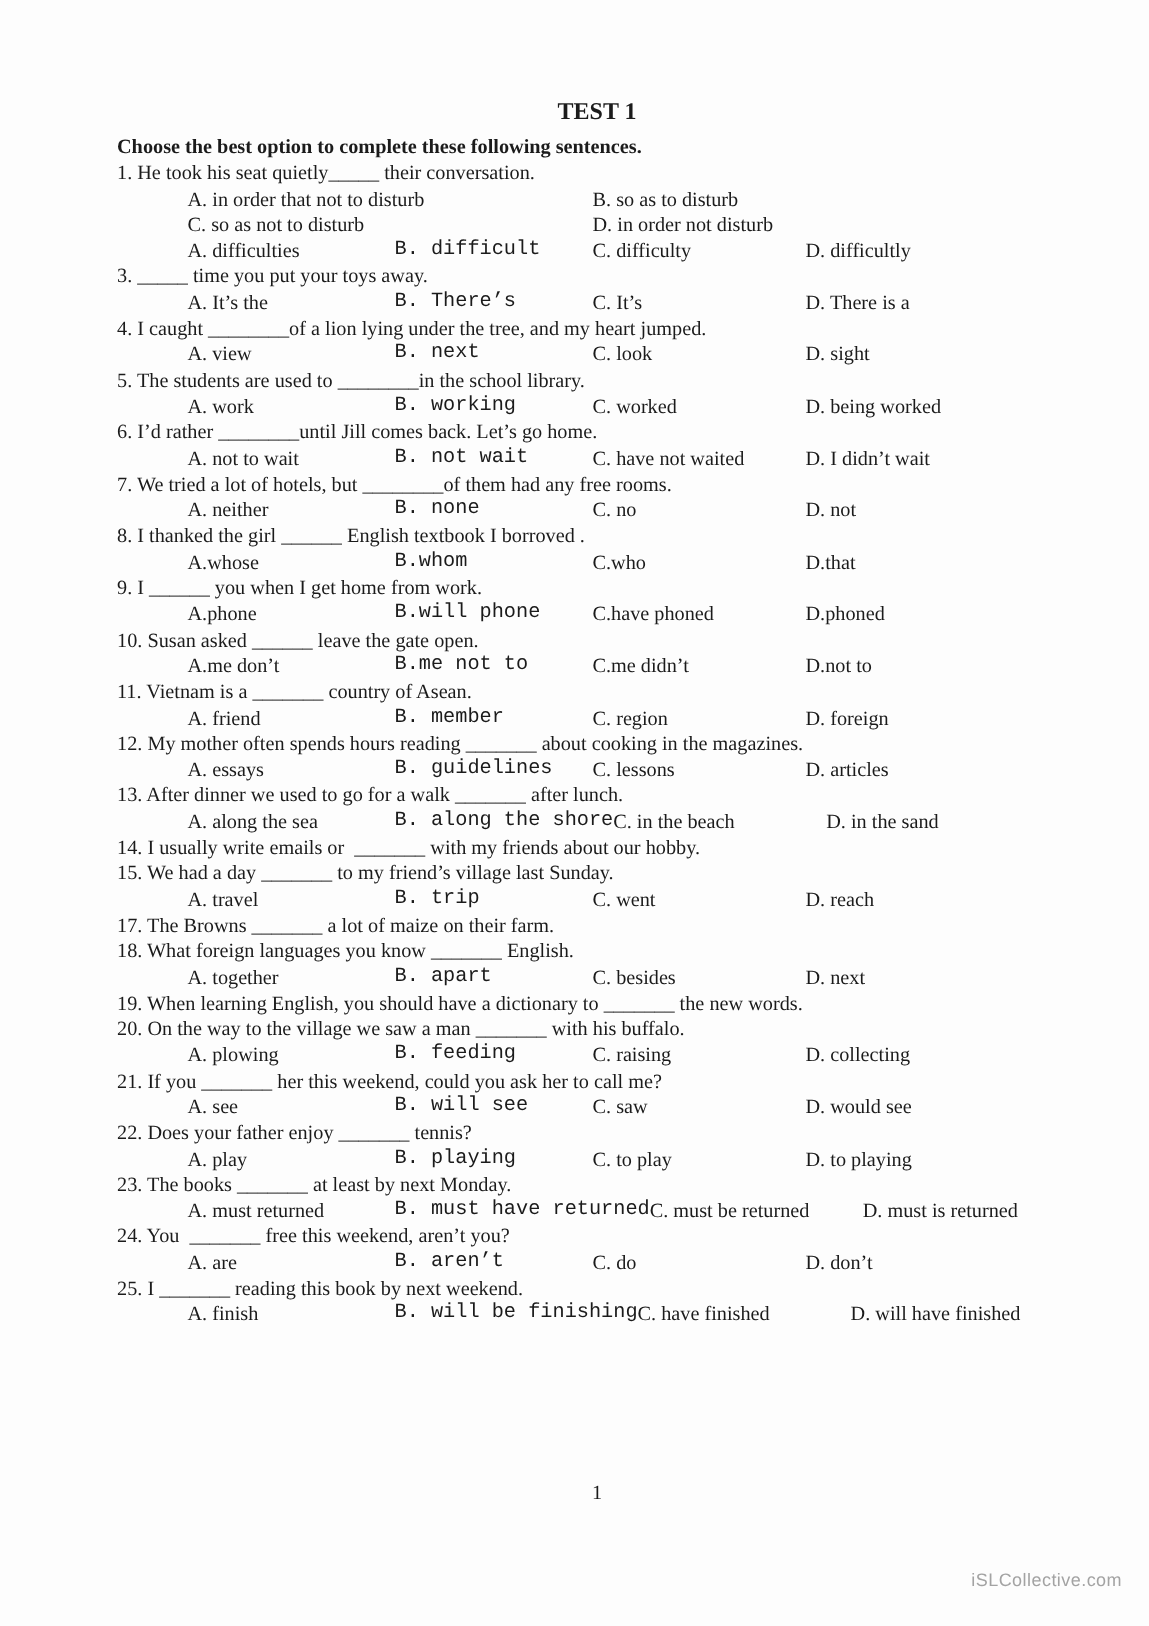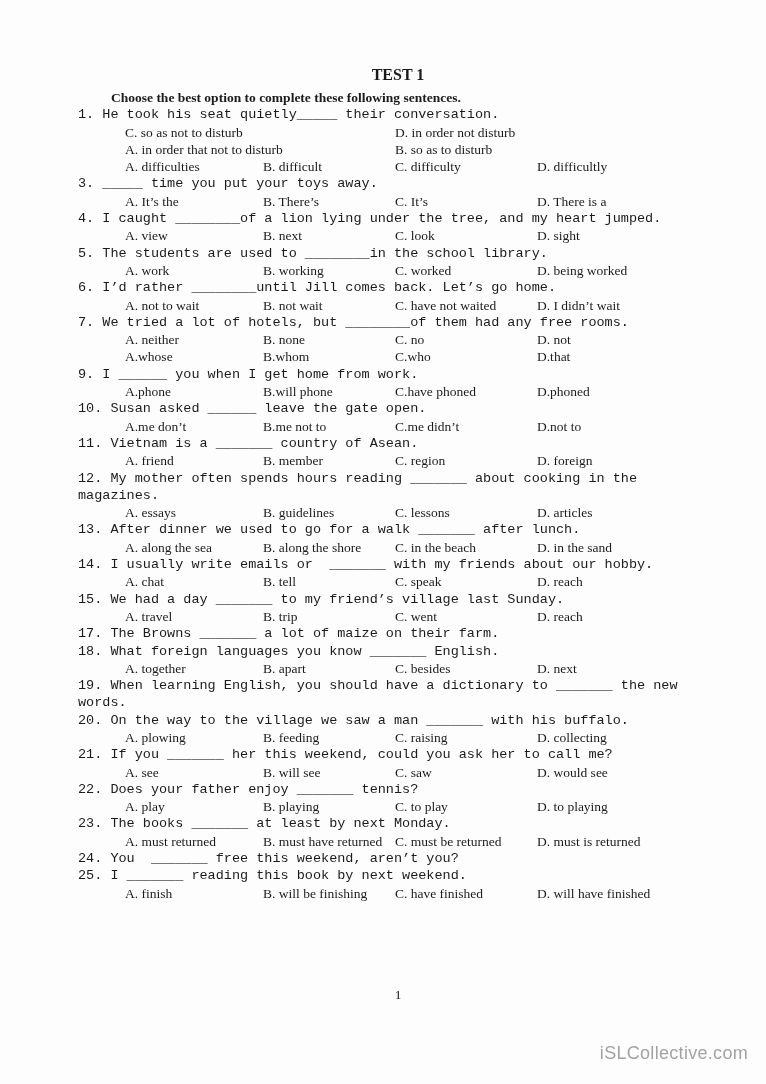--- a/index.html
+++ b/index.html
@@ -26,66 +26,65 @@
   }
   .doc-title {
     text-align: center;
     font-weight: bold;
     font-size: 16px;
     line-height: 21px;
     margin-bottom: 4px;
   }
   .instruction {
     font-weight: bold;
-    margin-left: 33px;
   }
   .question { }
-  .q-text { white-space: pre-wrap; font-family: Liberation Mono, monospace; }
+  .q-text { white-space: pre-wrap; }
   .opts-row {
     padding-left: 47px;
     white-space: nowrap;
   }
   .opt {
     display: inline-block;
     white-space: pre;
     vertical-align: top;
   }
   .opt.c1 { min-width: 138px; }
-  .opt.c2 { min-width: 132px; }
+  .opt.c2 { min-width: 132px; font-family: Liberation Mono, monospace; }
   .opt.c3 { min-width: 142px; }
   .opt.wide1 { min-width: 270px; }
   .page-number {
     position: absolute;
     left: 78px;
     top: 986px;
     width: 640px;
     text-align: center;
   }
   .watermark {
     position: absolute;
     right: 18px;
     bottom: 22px;
     color: #a3a3a3;
     font-family: "Liberation Sans", sans-serif;
-    font-size: 18px;
+    font-size: 12px;
     letter-spacing: 0.3px;
   }
 </style>
 </head>
 <body>
 
 <div class="page">
   <div class="content">
     <div class="doc-title">TEST 1</div>
     <div class="instruction">Choose the best option to complete these following sentences.</div>
     <div id="questions">
         <div class="question">
           <div class="q-text">1. He took his seat quietly_____ their conversation.</div>
+          <div class="opts-row"><span class="opt wide1">A. in order that not to disturb</span><span class="opt">B. so as to disturb</span></div>
           <div class="opts-row"><span class="opt wide1">C. so as not to disturb</span><span class="opt">D. in order not disturb</span></div>
-          <div class="opts-row"><span class="opt wide1">A. in order that not to disturb</span><span class="opt">B. so as to disturb</span></div>
         </div>
         <div class="question">
           <div class="opts-row"><span class="opt c1">A. difficulties</span><span class="opt c2">B. difficult</span><span class="opt c3">C. difficulty</span><span class="opt">D. difficultly</span></div>
         </div>
         <div class="question">
           <div class="q-text">3. _____ time you put your toys away.</div>
           <div class="opts-row"><span class="opt c1">A. It’s the</span><span class="opt c2">B. There’s</span><span class="opt c3">C. It’s</span><span class="opt">D. There is a</span></div>
         </div>
         <div class="question">
           <div class="q-text">4. I caught ________of a lion lying under the tree, and my heart jumped.</div>
@@ -97,20 +96,21 @@
         </div>
         <div class="question">
           <div class="q-text">6. I’d rather ________until Jill comes back. Let’s go home.</div>
           <div class="opts-row"><span class="opt c1">A. not to wait</span><span class="opt c2">B. not wait</span><span class="opt c3">C. have not waited</span><span class="opt">D. I didn’t wait</span></div>
         </div>
         <div class="question">
           <div class="q-text">7. We tried a lot of hotels, but ________of them had any free rooms.</div>
           <div class="opts-row"><span class="opt c1">A. neither</span><span class="opt c2">B. none</span><span class="opt c3">C. no</span><span class="opt">D. not</span></div>
         </div>
         <div class="question">
+          <div class="q-text">8. I thanked the girl ______ English textbook I borroved .</div>
           <div class="opts-row"><span class="opt c1">A.whose</span><span class="opt c2">B.whom</span><span class="opt c3">C.who</span><span class="opt">D.that</span></div>
         </div>
         <div class="question">
           <div class="q-text">9. I ______ you when I get home from work.</div>
           <div class="opts-row"><span class="opt c1">A.phone</span><span class="opt c2">B.will phone</span><span class="opt c3">C.have phoned</span><span class="opt">D.phoned</span></div>
         </div>
         <div class="question">
           <div class="q-text">10. Susan asked ______ leave the gate open.</div>
           <div class="opts-row"><span class="opt c1">A.me don’t</span><span class="opt c2">B.me not to</span><span class="opt c3">C.me didn’t</span><span class="opt">D.not to</span></div>
         </div>
@@ -121,21 +121,20 @@
         <div class="question">
           <div class="q-text">12. My mother often spends hours reading _______ about cooking in the magazines.</div>
           <div class="opts-row"><span class="opt c1">A. essays</span><span class="opt c2">B. guidelines</span><span class="opt c3">C. lessons</span><span class="opt">D. articles</span></div>
         </div>
         <div class="question">
           <div class="q-text">13. After dinner we used to go for a walk _______ after lunch.</div>
           <div class="opts-row"><span class="opt c1">A. along the sea</span><span class="opt c2">B. along the shore</span><span class="opt c3">C. in the beach</span><span class="opt">D. in the sand</span></div>
         </div>
         <div class="question">
           <div class="q-text">14. I usually write emails or  _______ with my friends about our hobby.</div>
-          <div class="opts-row"><span class="opt c1">A. chat</span><span class="opt c2">B. tell</span><span class="opt c3">C. speak</span><span class="opt">D. reach</span></div>
         </div>
         <div class="question">
           <div class="q-text">15. We had a day _______ to my friend’s village last Sunday.</div>
           <div class="opts-row"><span class="opt c1">A. travel</span><span class="opt c2">B. trip</span><span class="opt c3">C. went</span><span class="opt">D. reach</span></div>
         </div>
         <div class="question">
           <div class="q-text">17. The Browns _______ a lot of maize on their farm.</div>
         </div>
         <div class="question">
           <div class="q-text">18. What foreign languages you know _______ English.</div>
@@ -155,20 +154,21 @@
         <div class="question">
           <div class="q-text">22. Does your father enjoy _______ tennis?</div>
           <div class="opts-row"><span class="opt c1">A. play</span><span class="opt c2">B. playing</span><span class="opt c3">C. to play</span><span class="opt">D. to playing</span></div>
         </div>
         <div class="question">
           <div class="q-text">23. The books _______ at least by next Monday.</div>
           <div class="opts-row"><span class="opt c1">A. must returned</span><span class="opt c2">B. must have returned</span><span class="opt c3">C. must be returned</span><span class="opt">D. must is returned</span></div>
         </div>
         <div class="question">
           <div class="q-text">24. You  _______ free this weekend, aren’t you?</div>
+          <div class="opts-row"><span class="opt c1">A. are</span><span class="opt c2">B. aren’t</span><span class="opt c3">C. do</span><span class="opt">D. don’t</span></div>
         </div>
         <div class="question">
           <div class="q-text">25. I _______ reading this book by next weekend.</div>
           <div class="opts-row"><span class="opt c1">A. finish</span><span class="opt c2">B. will be finishing</span><span class="opt c3">C. have finished</span><span class="opt">D. will have finished</span></div>
         </div>
       </div>
   </div>
   <div class="page-number">1</div>
   <div class="watermark">iSLCollective.com</div>
 </div>

